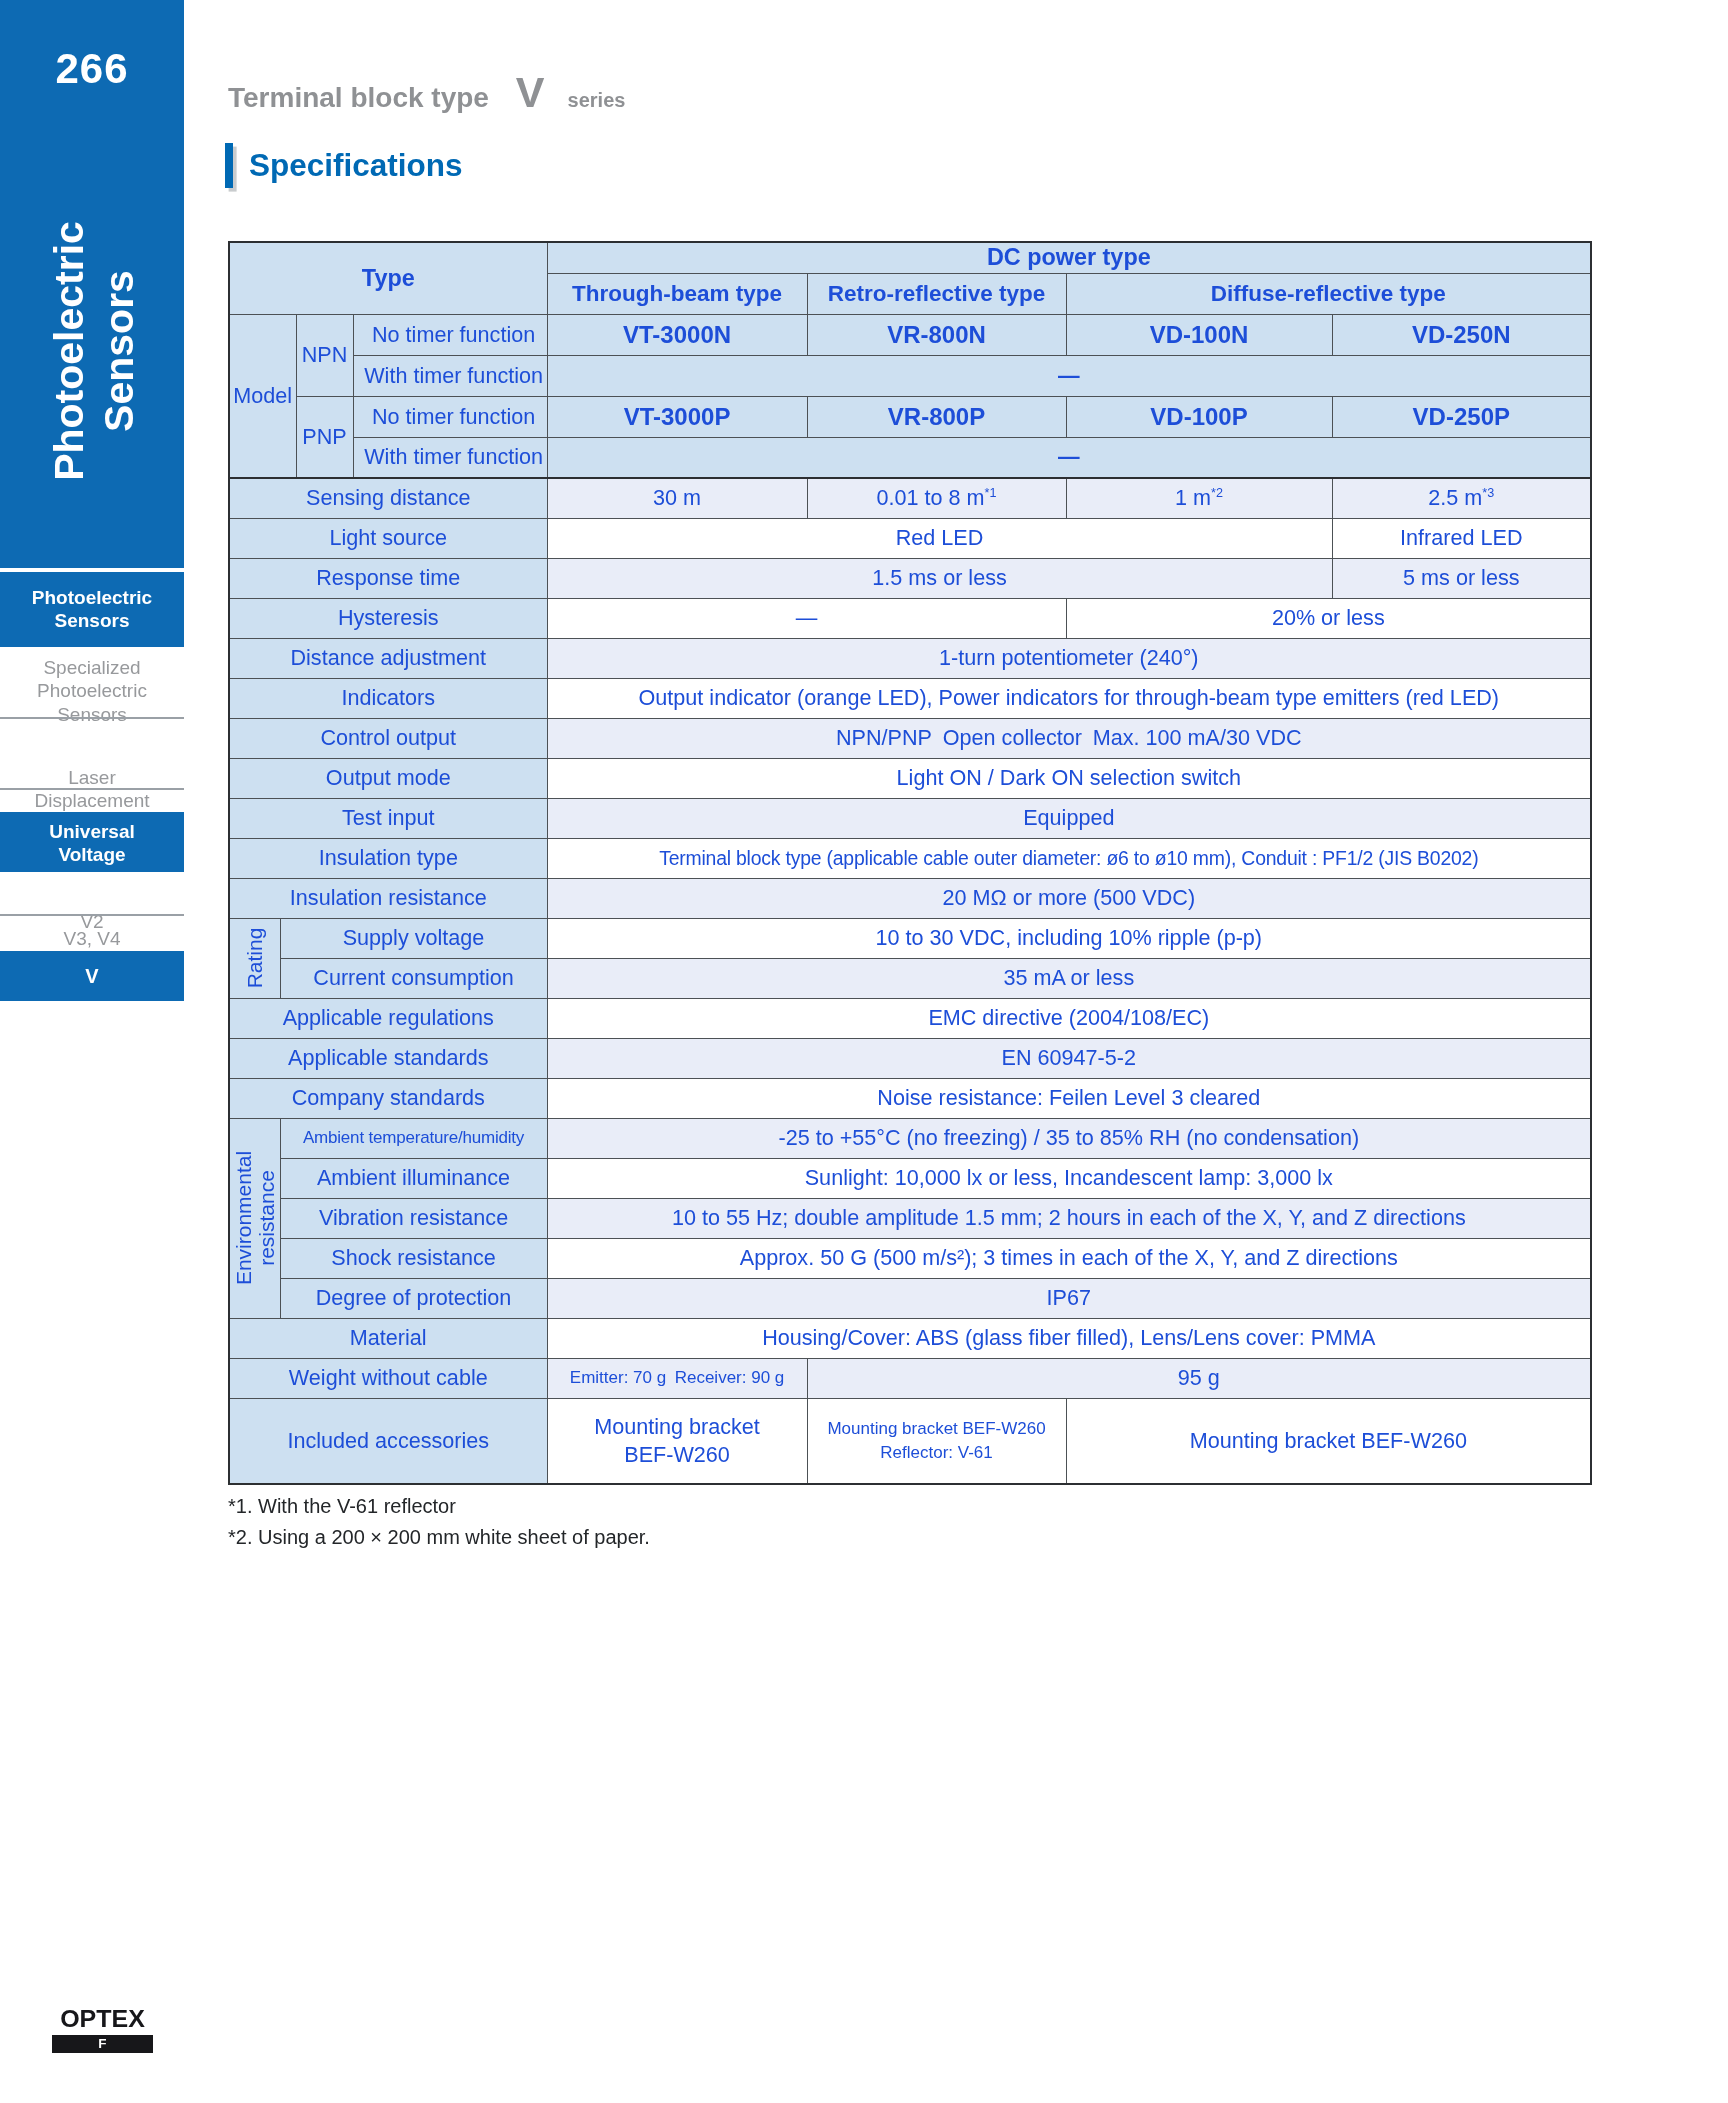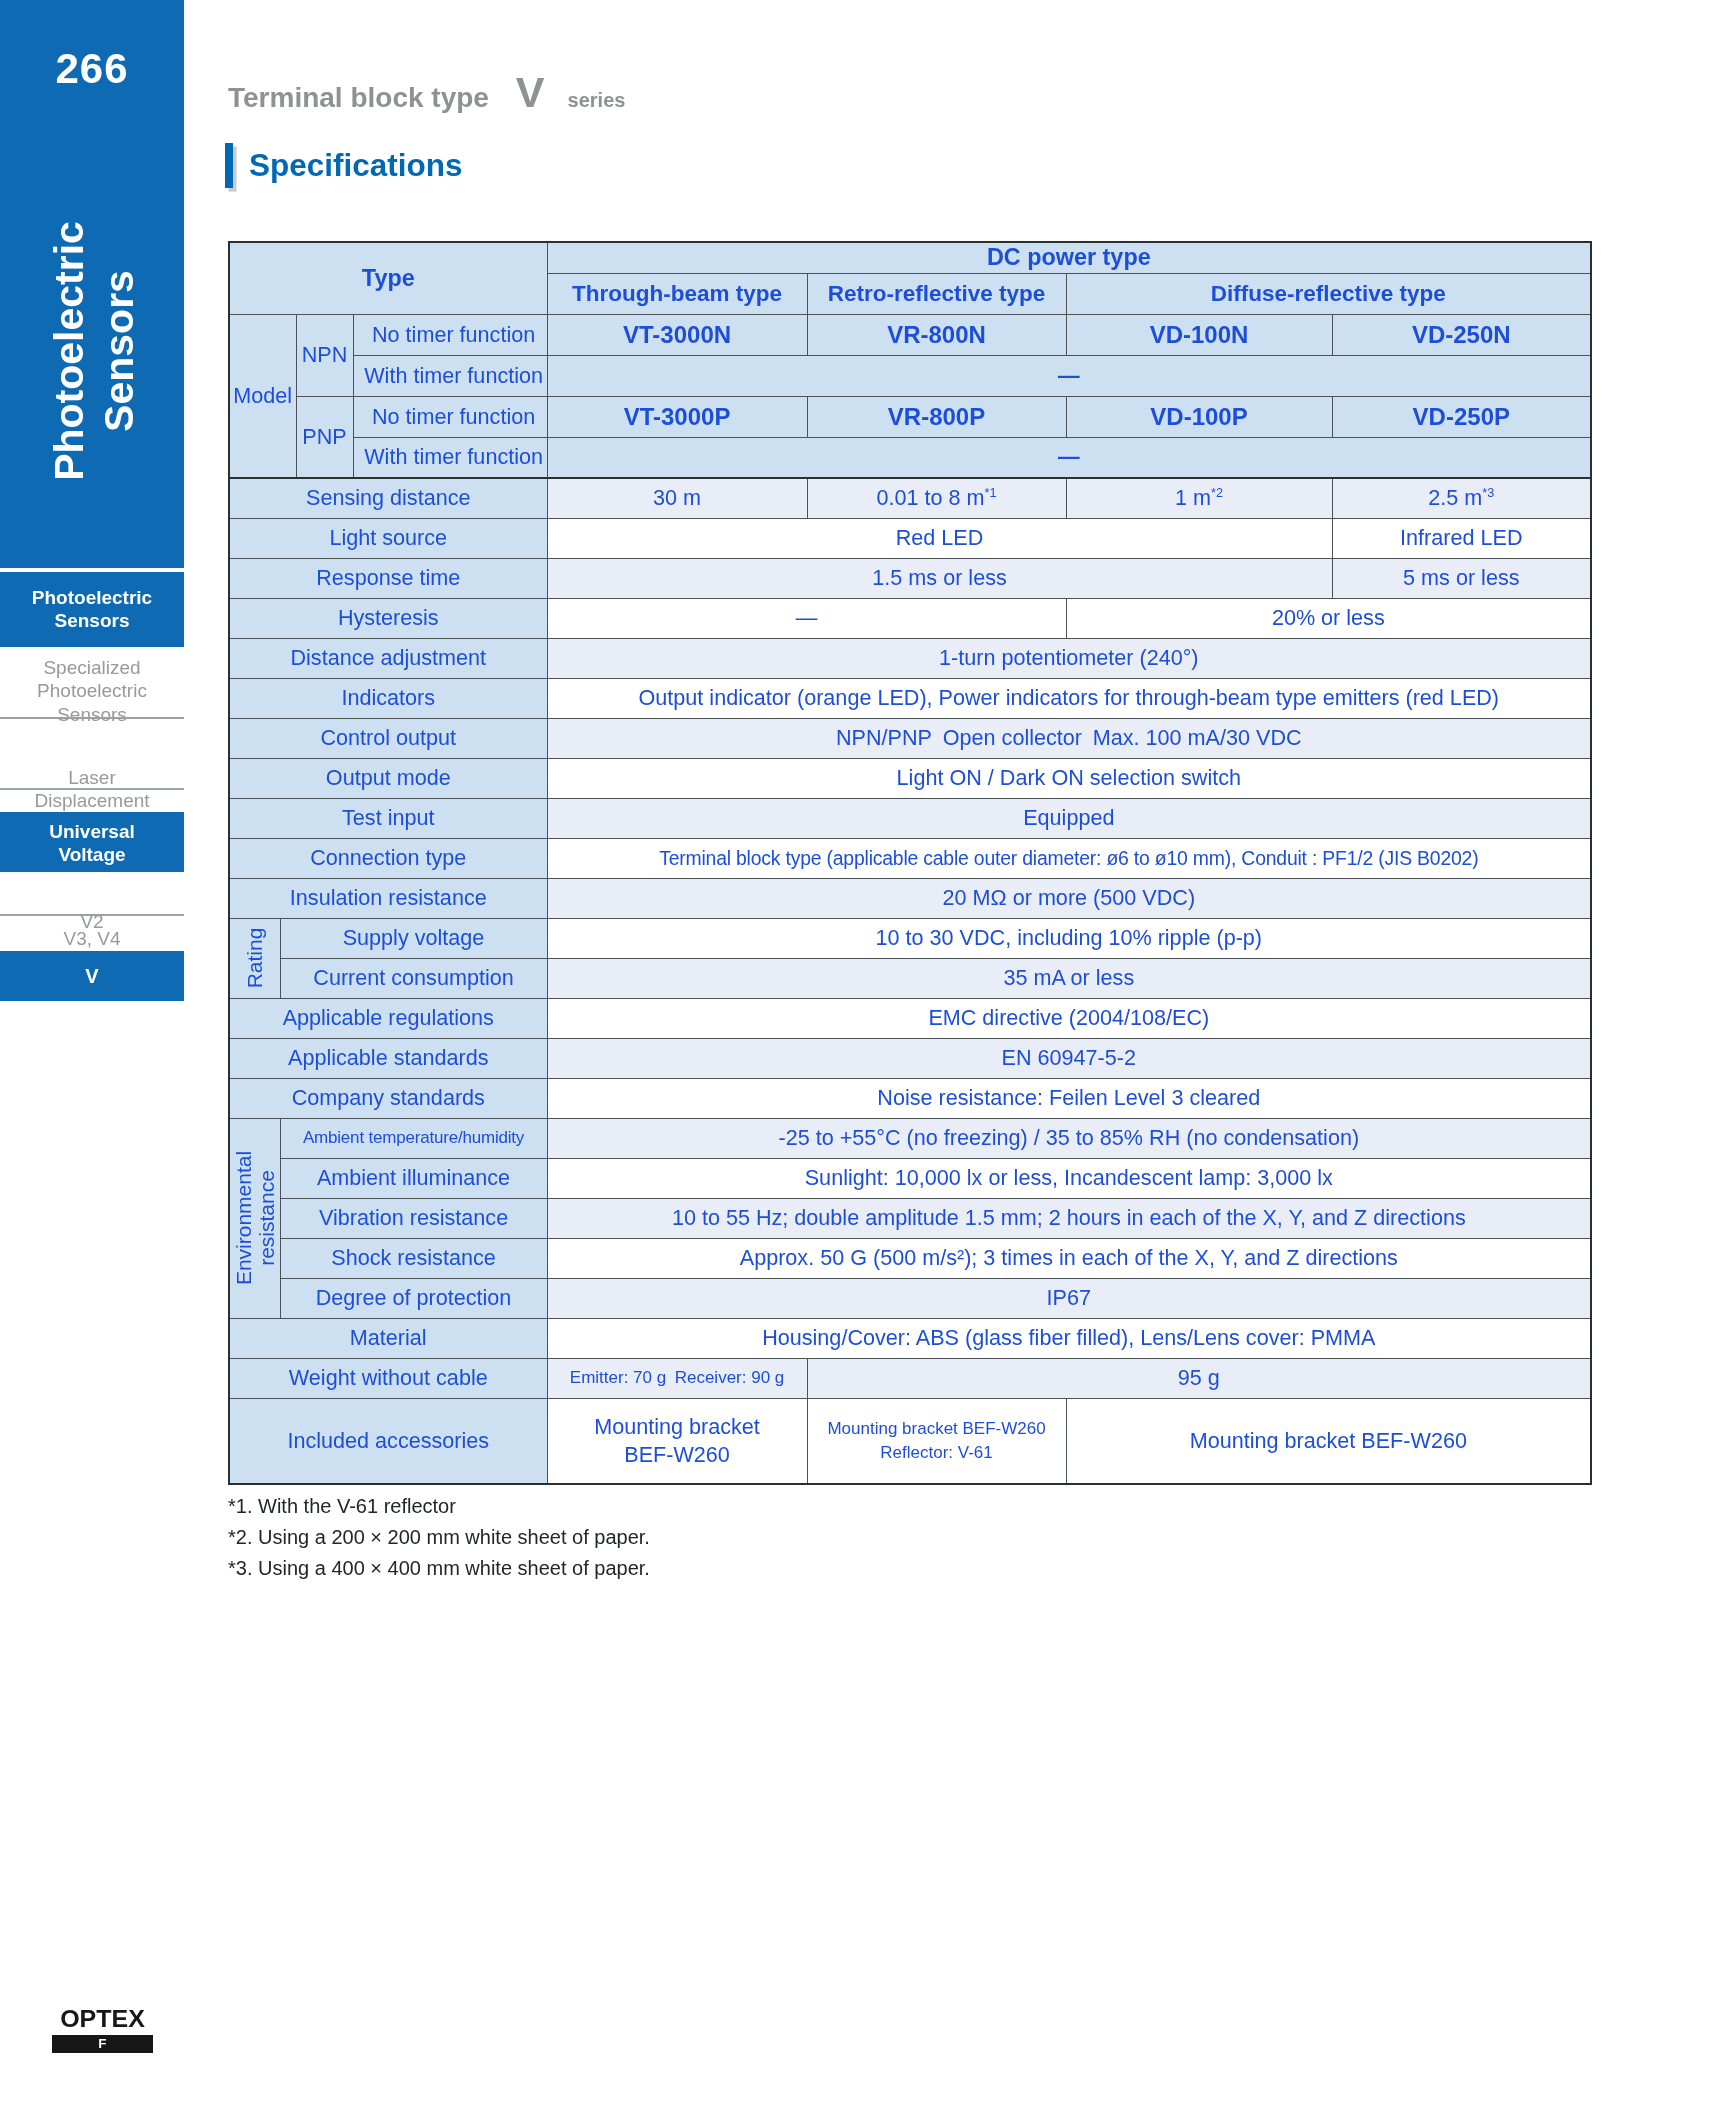--- a/index.html
+++ b/index.html
@@ -211,21 +211,21 @@
   </tr>
   <tr class="rs">
     <td class="lab" colspan="4">Output mode</td>
     <td class="bgW" colspan="4">Light ON / Dark ON selection switch</td>
   </tr>
   <tr class="rs">
     <td class="lab" colspan="4">Test input</td>
     <td class="bgA" colspan="4">Equipped</td>
   </tr>
   <tr class="rs">
-    <td class="lab" colspan="4">Connection type</td>
+    <td class="lab" colspan="4">Insulation type</td>
     <td class="bgW val-xs" colspan="4">Terminal block type (applicable cable outer diameter: ø6 to ø10 mm), Conduit : PF1/2 (JIS B0202)</td>
   </tr>
   <tr class="rs">
     <td class="lab" colspan="4">Insulation resistance</td>
     <td class="bgA" colspan="4">20 MΩ or more (500 VDC)</td>
   </tr>
   <tr class="rs">
     <td class="vert" rowspan="2">
       <div class="vtext">
             <span>Rating</span>
@@ -296,20 +296,19 @@
       <span>Reflector: V-61</span>
     </td>
     <td class="bgW" colspan="2">Mounting bracket BEF-W260</td>
   </tr>
 </tbody>
   </table>
 
 <div class="footnotes">
   <div>*1. With the V-61 reflector</div>
   <div>*2. Using a 200 × 200 mm white sheet of paper.</div>
-  <div>*3. Using a 400 × 400 mm white sheet of paper.</div>
 </div>
 
 <div class="logo">
   <div class="logo-brand">OPTEX</div>
   <div class="logo-bar">F A</div>
 </div>
 
 
 </body></html>

